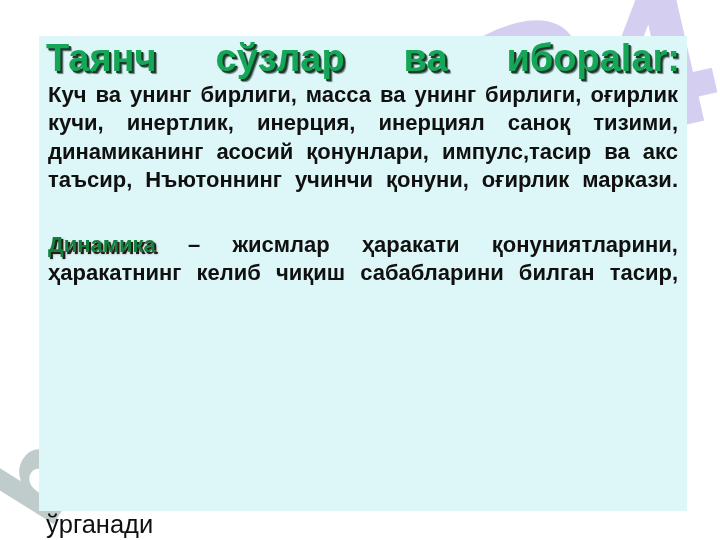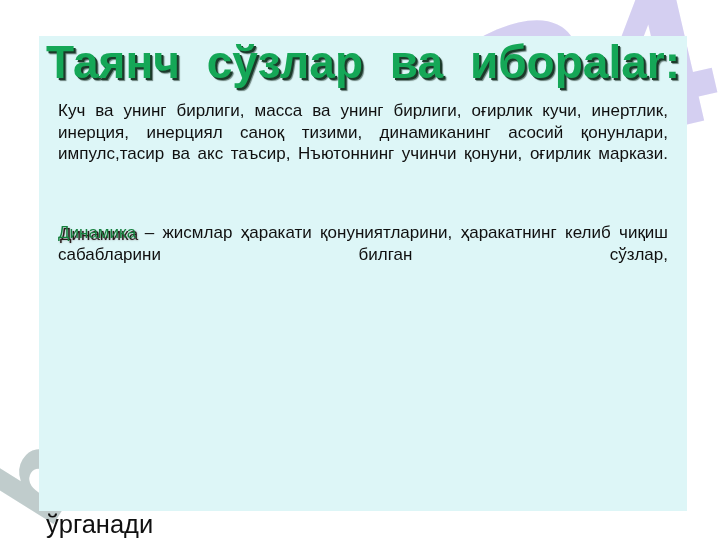--- a/index.html
+++ b/index.html
@@ -77,34 +77,34 @@
 
   #text-stack {
     position: absolute;
     left: 7px;
     top: 2px;
     width: 634px;
   }
 
   .title {
     margin: 0;
-    font-size: 46px;
+    font-size: 38px;
     font-weight: bold;
     line-height: 1.08;
     color: #15a757;
     text-align: justify;
     text-align-last: justify;
     text-shadow: 2px 2px 0 #1b3a2a, 3px 3px 1px rgba(10,30,20,0.55);
     letter-spacing: 0px;
   }
 
   .body-para {
-    margin: 12px;
-    font-size: 17px;
-    font-weight: normal;
+    margin: 2px;
+    font-size: 22px;
+    font-weight: bold;
     line-height: 1.285;
     color: #101010;
     text-align: justify;
     text-align-last: justify;
   }
 
   .spacer-line {
     height: 33px;
   }
 
@@ -141,21 +141,21 @@
 
   <div id="content-box">
     <div id="text-stack">
 
       <h1 class="title">Таянч сўзлар ва ибораlar:</h1>
 
       <p class="body-para">Куч ва унинг бирлиги, масса ва унинг бирлиги, оғирлик кучи, инертлик, инерция, инерциял саноқ тизими, динамиканинг асосий қонунлари, импулс,тасир ва акс таъсир, Нъютоннинг учинчи қонуни, оғирлик маркази.</p>
 
       <div class="spacer-line"></div>
 
-      <p class="body-para"><span class="kw-red">Динамика</span><span> – жисмлар ҳаракати қонуниятларини, ҳаракатнинг келиб чиқиш сабабларини билган сўзлар,</span></p>
+      <p class="body-para"><span class="kw-red">Динамика</span><span> – жисмлар ҳаракати қонуниятларини, ҳаракатнинг келиб чиқиш сабабларини билган тасир,</span></p>
 
     </div>
   </div>
 
   <div id="overflow-tail">
     <span>ўрганади</span>
   </div>
 
 </div>
 

